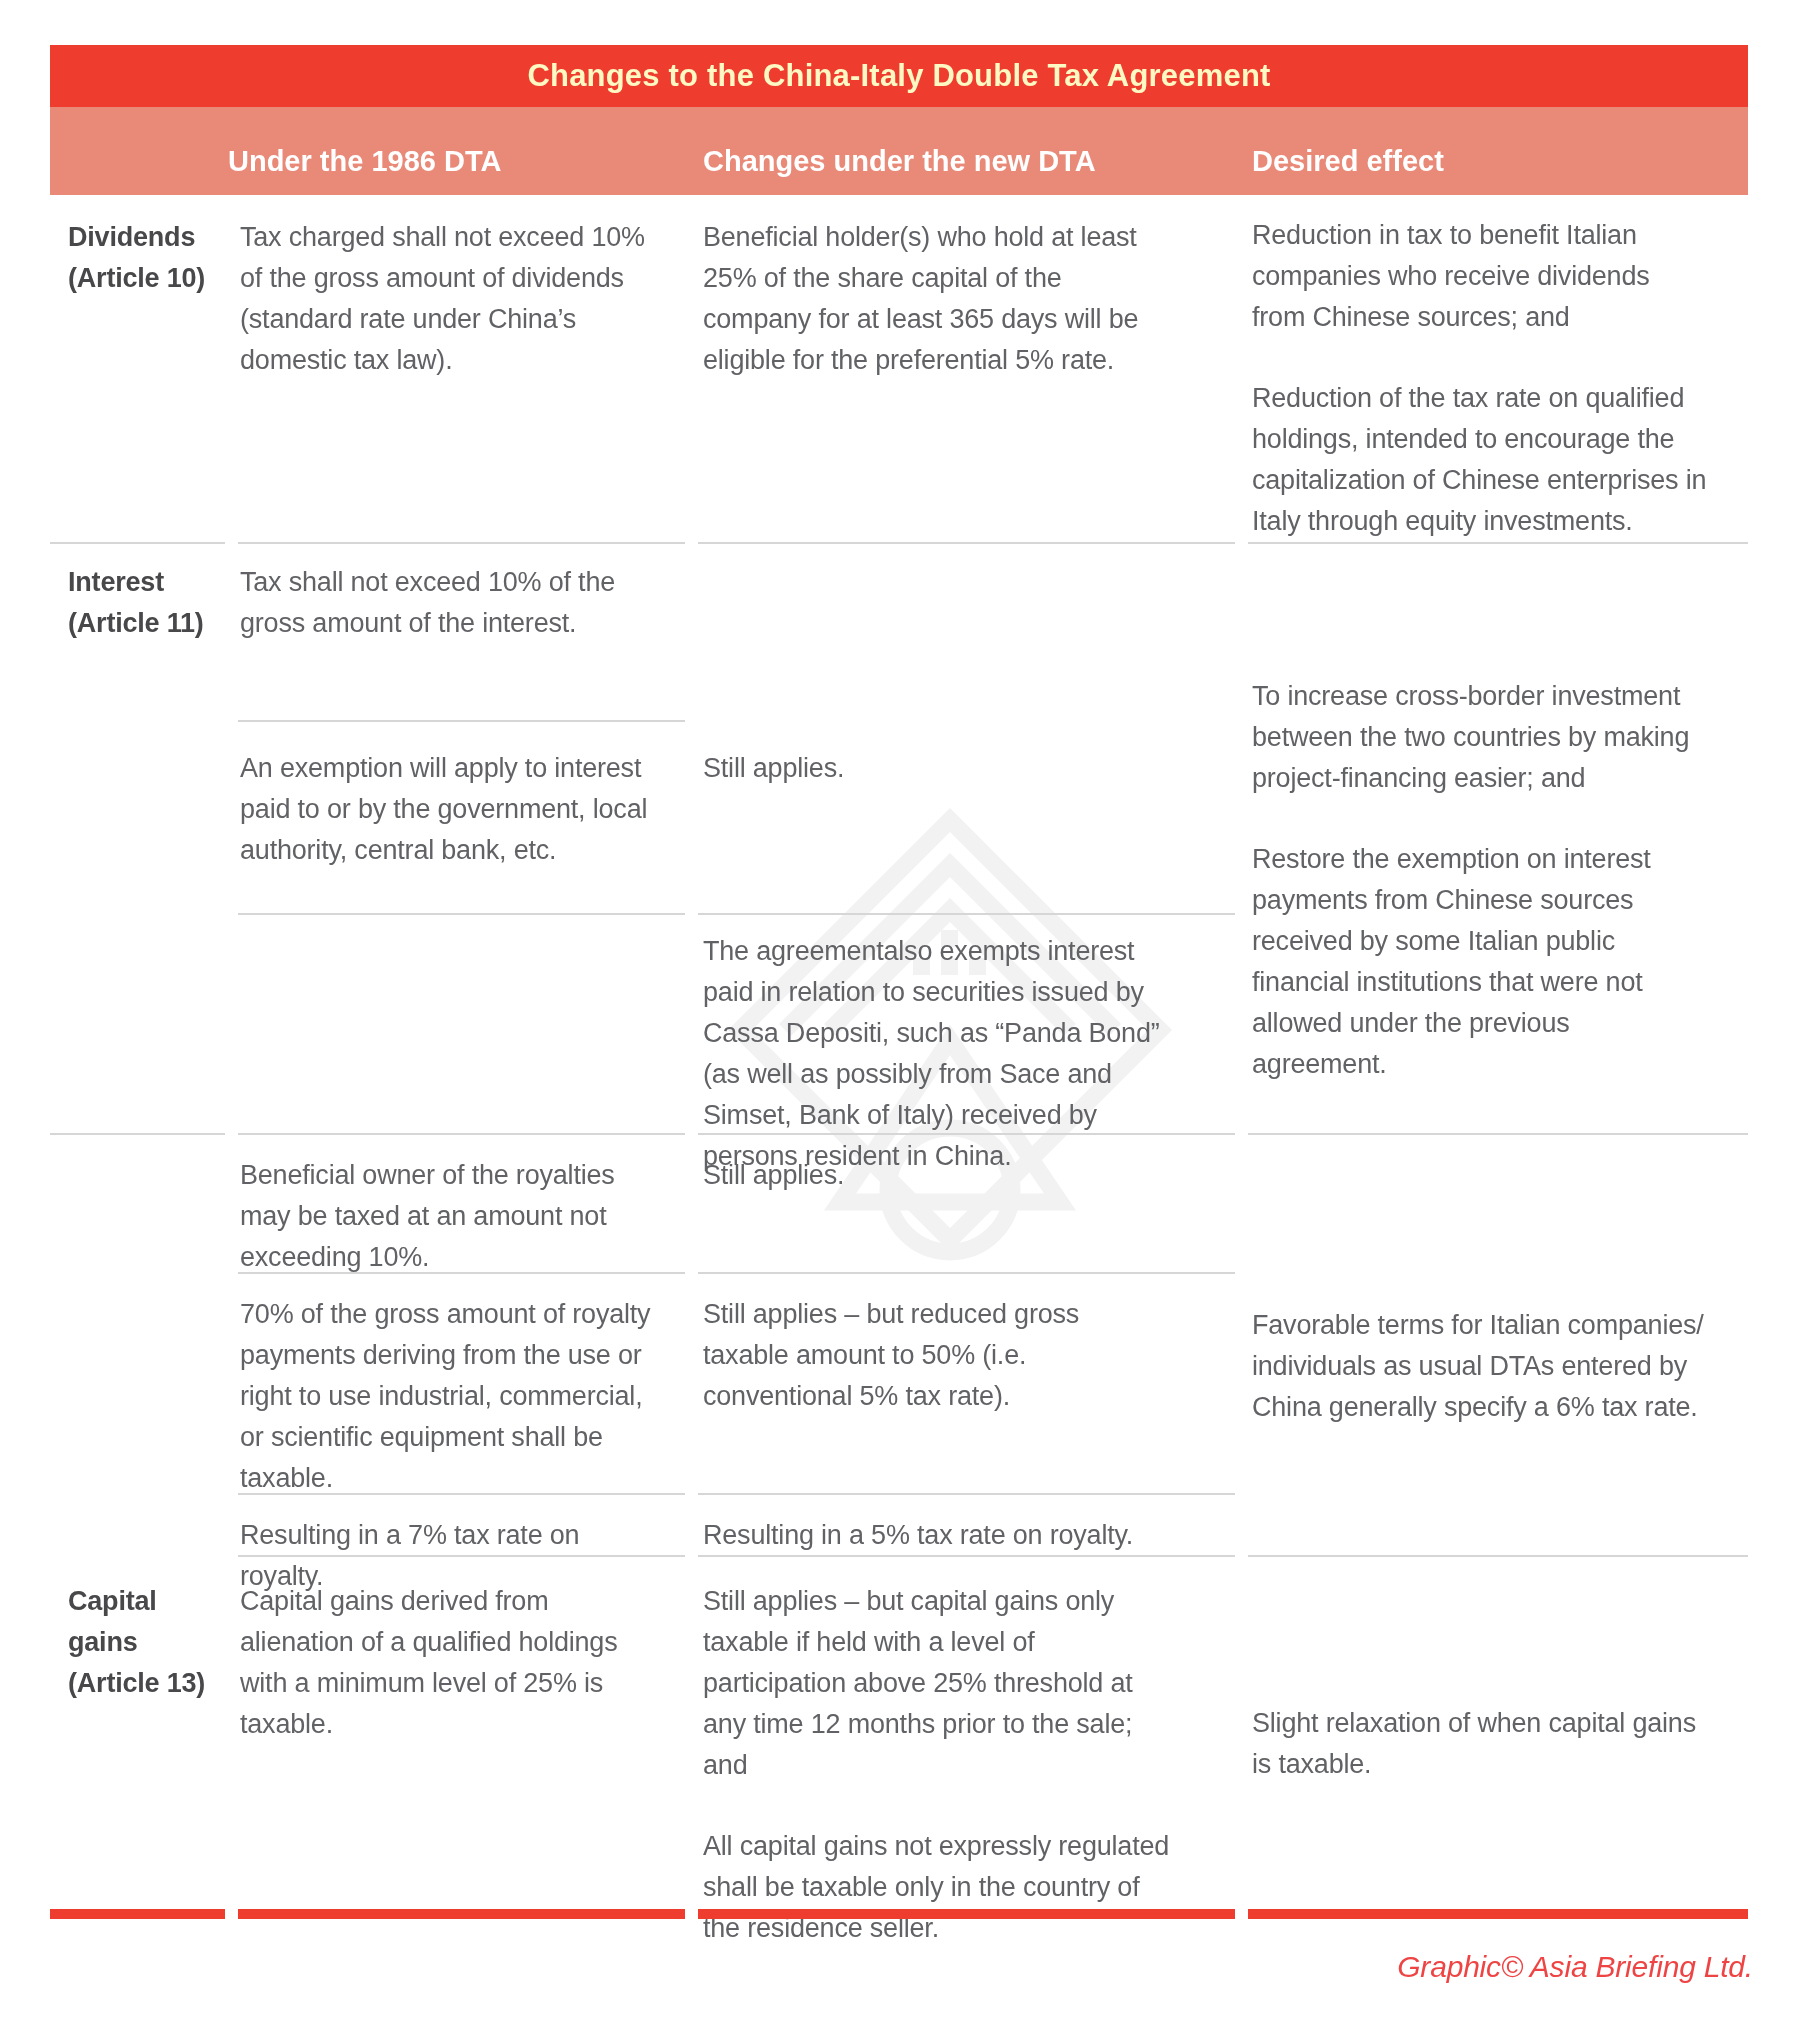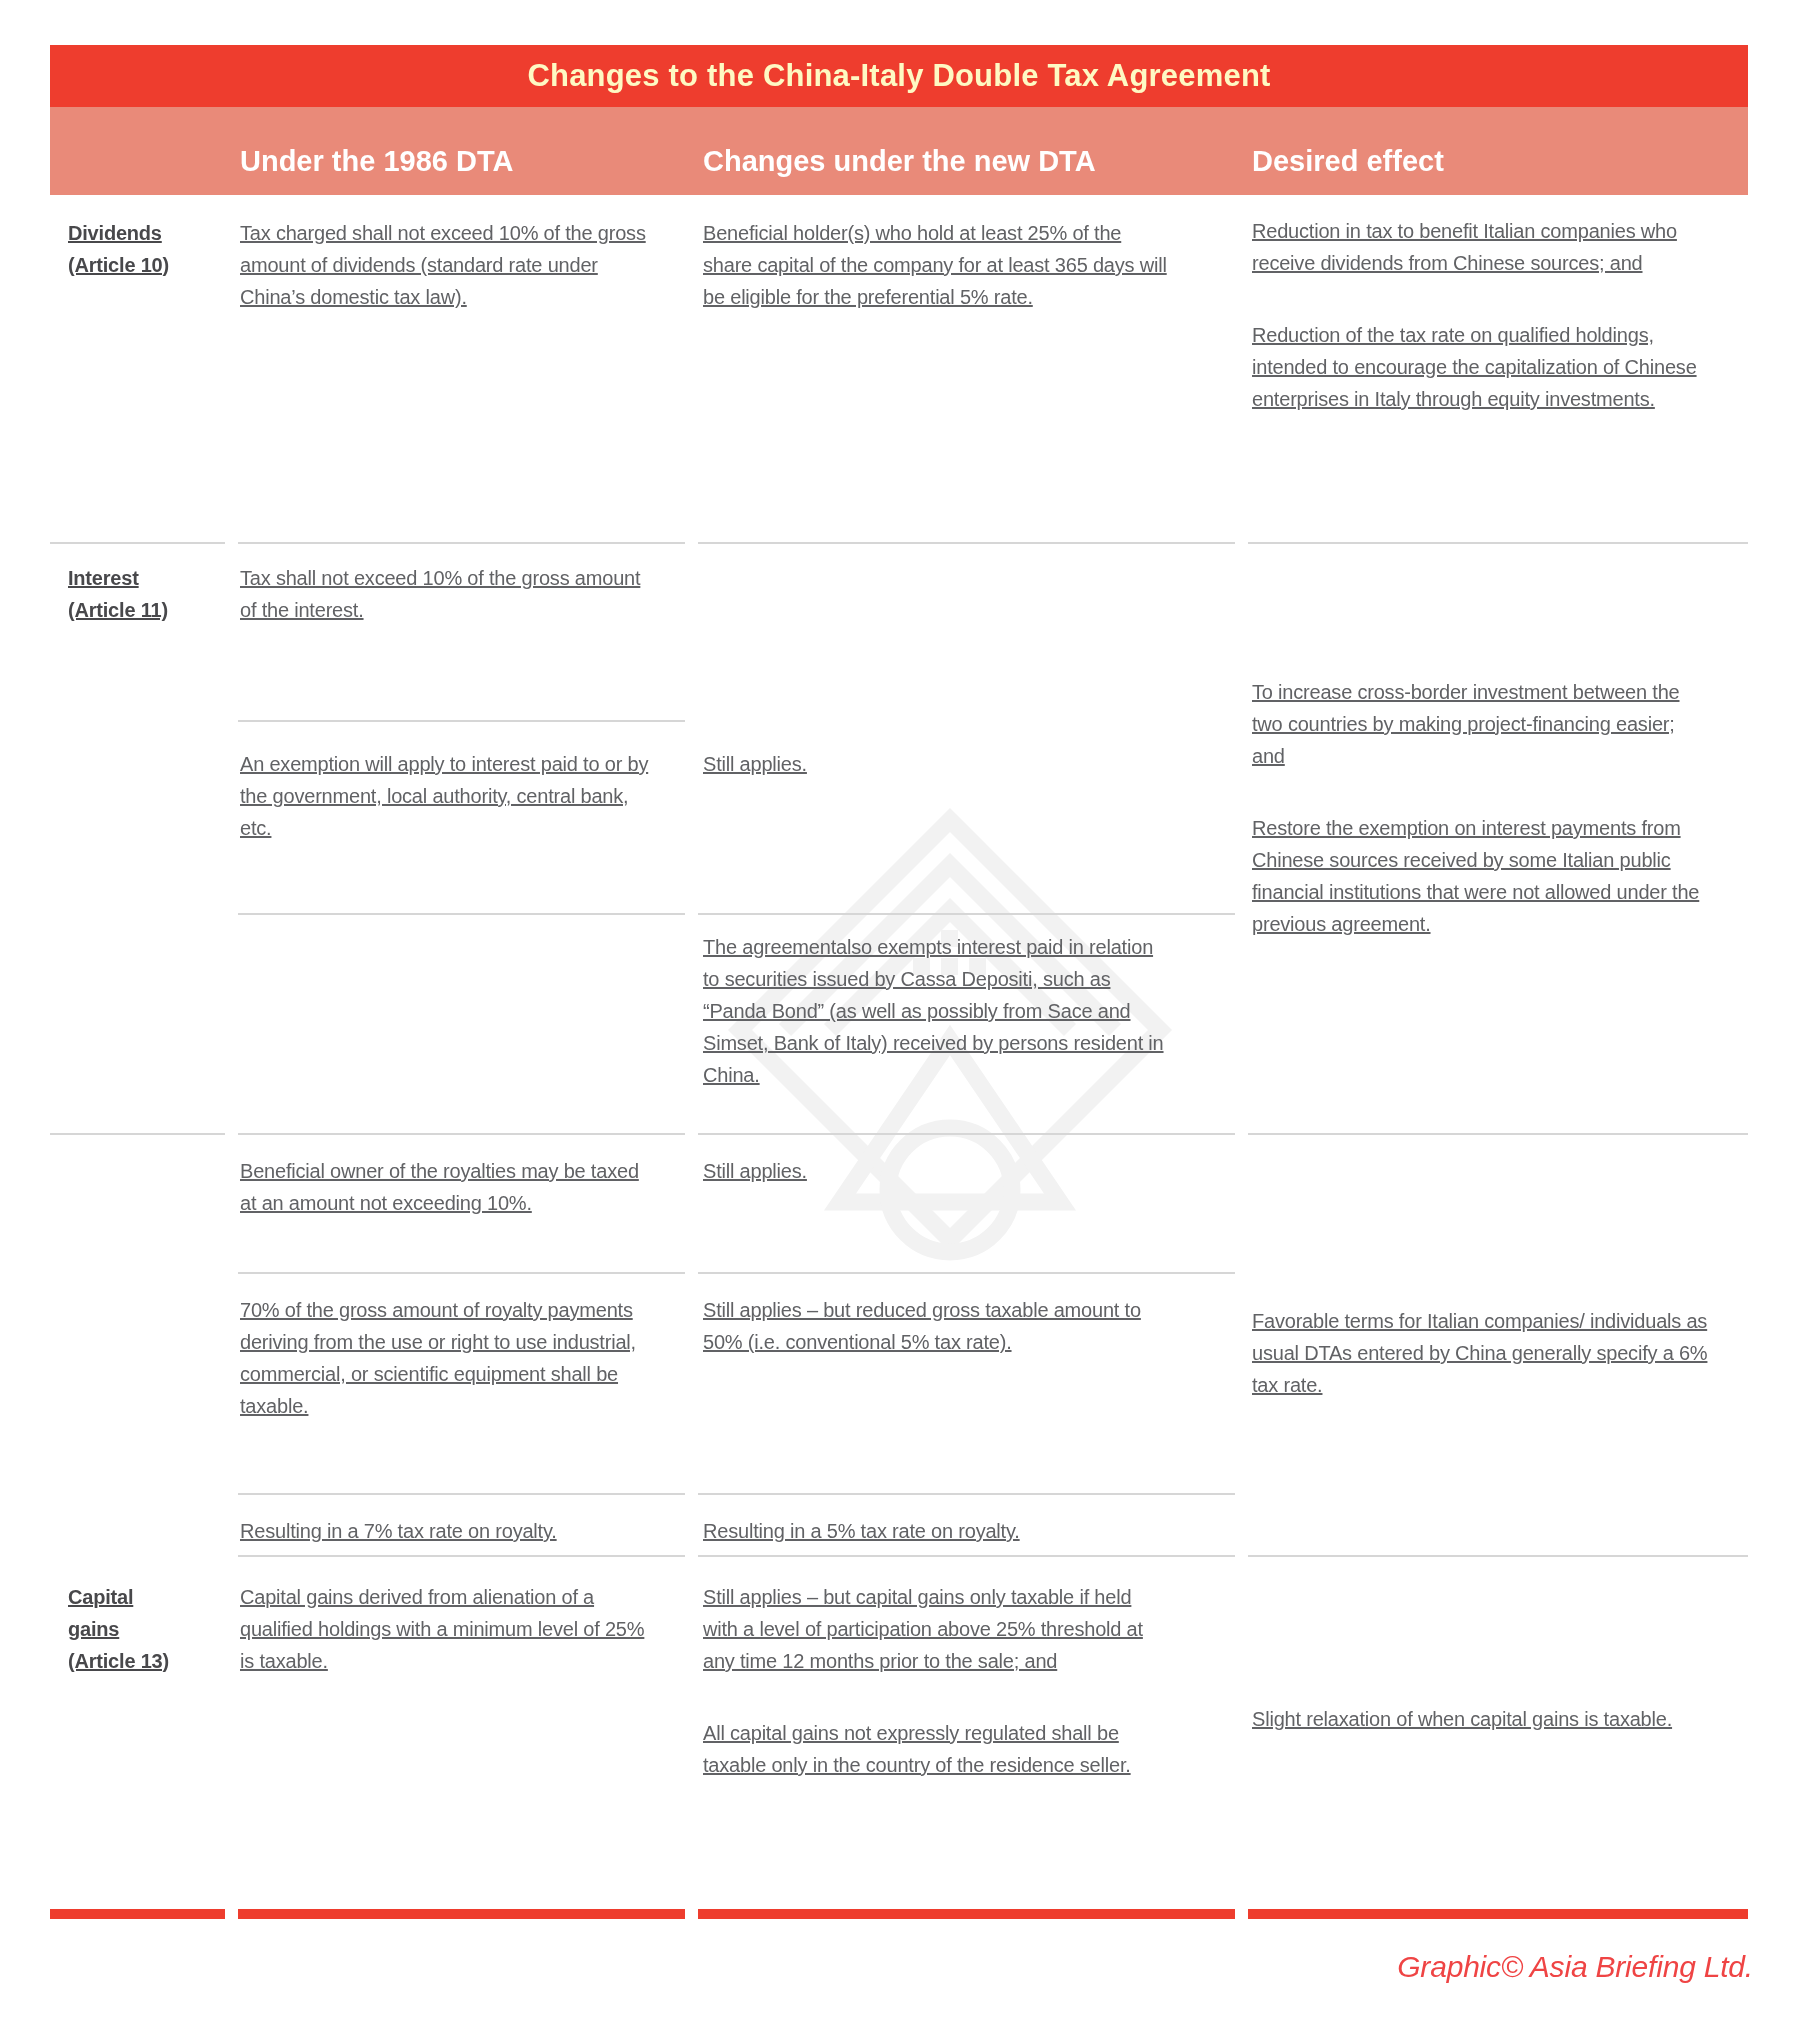--- a/index.html
+++ b/index.html
@@ -37,29 +37,28 @@
     letter-spacing:0.2px;
   }
   .t-head{
     grid-column:1/-1;grid-row:2;
     background:var(--pink,#e98a79);
     position:relative;
     color:#ffffff;
     font-size:29px;font-weight:bold;
   }
   .t-head .h{position:absolute;top:38px;}
-  .h-1986{left:190px;}
+  .h-1986{left:178px;}
   .h-new{left:653px;}
   .h-effect{left:1202px;}
   .cell{
     color:var(--body,#616265);
-    font-size:20px;
-    line-height:32px;
+    font-size:27px;
+    line-height:41px;
     letter-spacing:-0.2px;
-    text-decoration:underline;
   }
   .label{
     color:var(--label,#48484b);
     font-weight:bold;
     padding-left:18px;
     white-space:pre-line;
   }
   .c2{padding-left:2px;padding-right:25px;}
   .c3{padding-left:5px;padding-right:65px;}
   .c4{padding-left:4px;padding-right:40px;}

